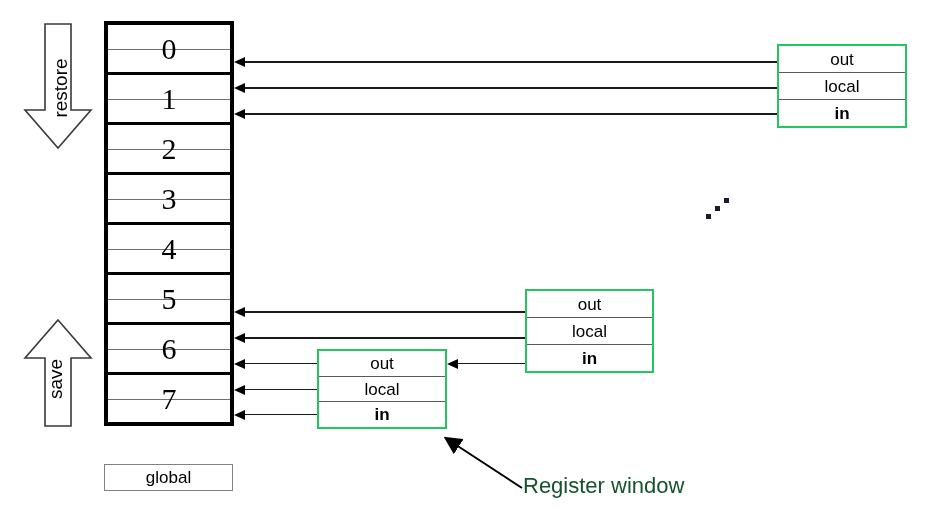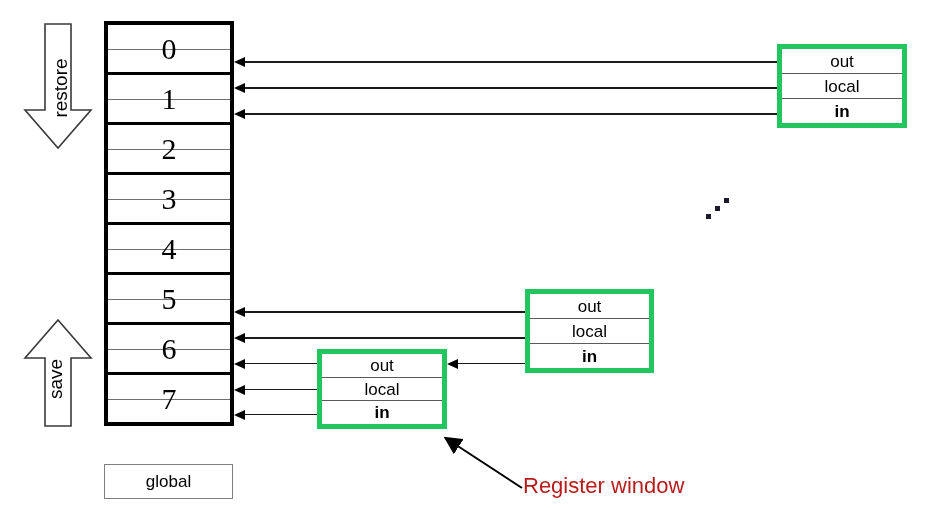--- a/index.html
+++ b/index.html
@@ -56,32 +56,32 @@
     line-height: 1;
     font-family: "Liberation Serif", serif;
     color: #000000;
   }
 
   
   #global-box {
     left: 104px;
     top: 464px;
     width: 129px;
-    height: 35px;
+    height: 27px;
     border: 1px solid #808080;
     box-sizing: border-box;
     display: flex;
     align-items: center;
     justify-content: center;
     font-size: 17px;
   }
 
   
   .window-box {
-    border: 5px solid #22c55e;
+    border: 2px solid #22c55e;
     box-sizing: border-box;
     background: #ffffff;
     display: flex;
     flex-direction: column;
     z-index: 5;
   }
   .window-row {
     flex: 1 1 0;
     display: flex;
     align-items: center;
@@ -134,21 +134,21 @@
     height: 5px;
     background: #1b1b2b;
   }
 
   
   #caption-text {
     left: 523px;
     top: 473px;
     font-size: 22px;
     white-space: nowrap;
-    color: #b91c1c;
+    color: #14532d;
   }
 </style>
 </head>
 <body>
 
 <div id="canvas">
 
   <svg class="abs" style="left:22px; top:22px; width:72px; height:128px;" viewBox="0 0 72 128">
     <polygon points="23,2 49,2 49,88 69,88 36,126 3,88 23,88" fill="#ffffff" stroke="#3a3a3a" stroke-width="1.6"></polygon>
   </svg>

